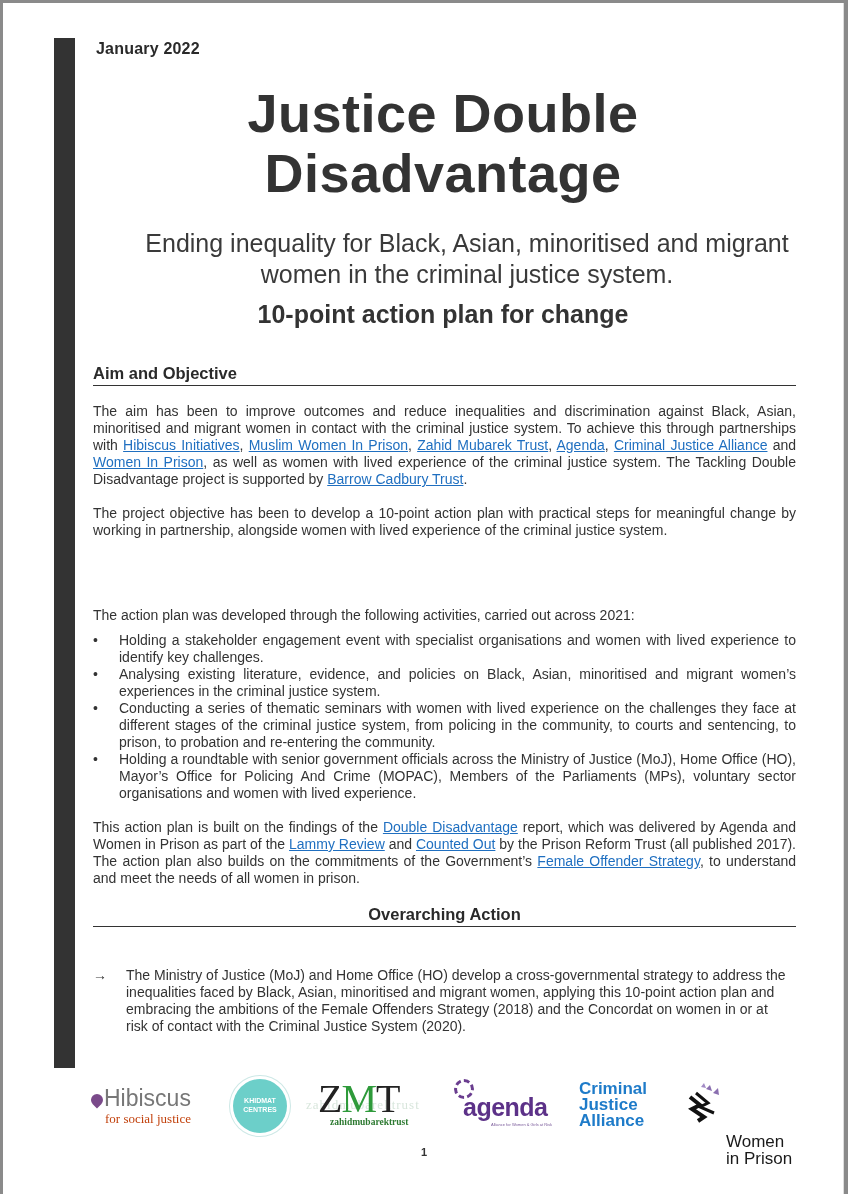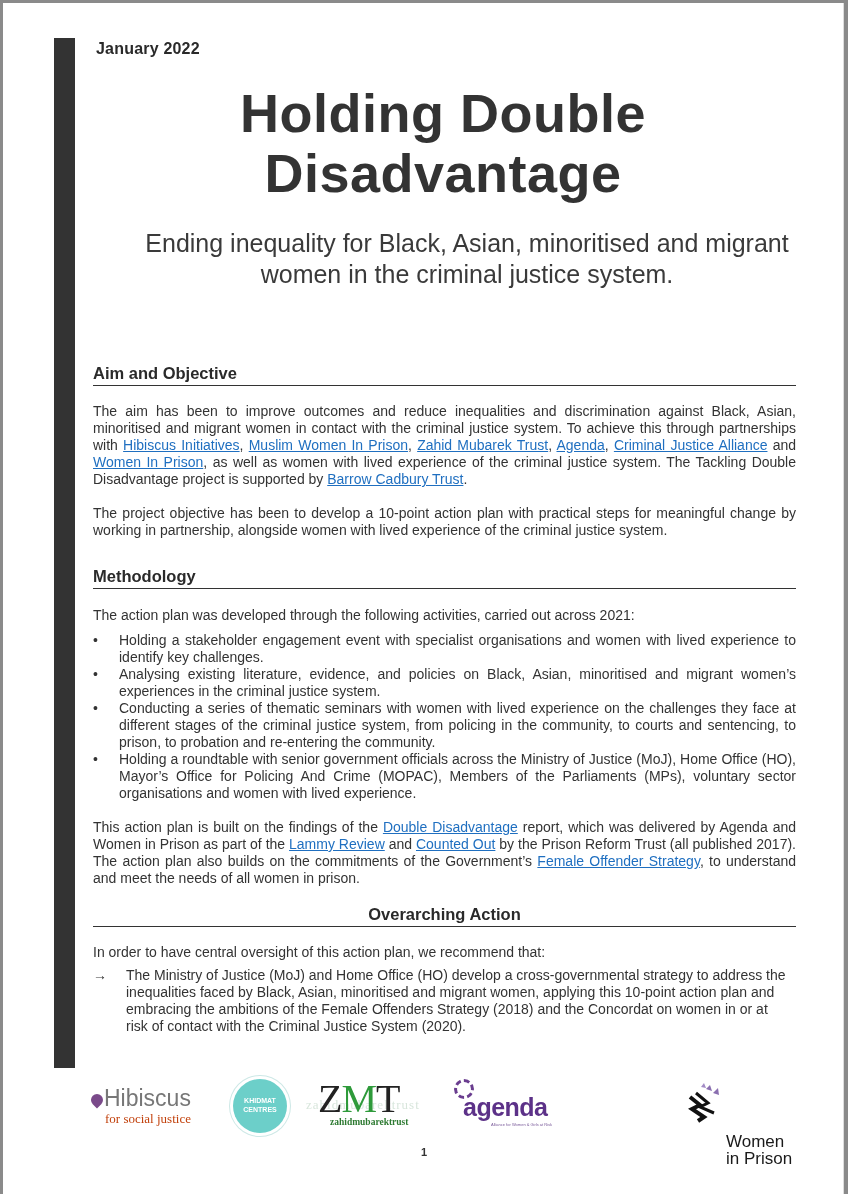--- a/index.html
+++ b/index.html
@@ -315,53 +315,52 @@
 </head>
 <body>
 
 <div class="page">
 
   <div class="side-bar"></div>
 
   <div class="date">January 2022</div>
 
   <div class="title">
-    <div>Holding Double</div>
+    <div>Justice Double</div>
     <div>Disadvantage</div>
   </div>
 
   <div class="subtitle">Ending inequality for Black, Asian, minoritised and migrant women in the criminal justice system.</div>
 
+  <div class="action-plan">10-point action plan for change</div>
 
   <div class="section-head" style="top:361px;">Aim and Objective</div>
 
   <div class="para" style="top:400px;">
     <span>The aim has been to improve outcomes and reduce inequalities and discrimination against Black, Asian, minoritised and migrant women in contact with the criminal justice system. To achieve this through partnerships with </span><a>Hibiscus Initiatives</a><span>, </span><a>Muslim Women In Prison</a><span>, </span><a>Zahid Mubarek Trust</a><span>, </span><a>Agenda</a><span>, </span><a>Criminal Justice Alliance</a><span> and </span><a>Women In Prison</a><span>, as well as women with lived experience of the criminal justice system. The Tackling Double Disadvantage project is supported by </span><a>Barrow Cadbury Trust</a><span>.</span>
   </div>
 
   <div class="para" style="top:502px;">The project objective has been to develop a 10-point action plan with practical steps for meaningful change by working in partnership, alongside women with lived experience of the criminal justice system.</div>
 
-  <div class="section-head" style="top:564px;">Methodology</div>
 
   <div class="para" style="top:604px;">The action plan was developed through the following activities, carried out across 2021:</div>
 
   <ul class="bullet-list" style="top:629px;">
     <li><span class="dot">•</span><span>Holding a stakeholder engagement event with specialist organisations and women with lived experience to identify key challenges.</span></li>
     <li><span class="dot">•</span><span>Analysing existing literature, evidence, and policies on Black, Asian, minoritised and migrant women’s experiences in the criminal justice system.</span></li>
     <li><span class="dot">•</span><span>Conducting a series of thematic seminars with women with lived experience on the challenges they face at different stages of the criminal justice system, from policing in the community, to courts and sentencing, to prison, to probation and re-entering the community.</span></li>
     <li><span class="dot">•</span><span>Holding a roundtable with senior government officials across the Ministry of Justice (MoJ), Home Office (HO), Mayor’s Office for Policing And Crime (MOPAC), Members of the Parliaments (MPs), voluntary sector organisations and women with lived experience.</span></li>
   </ul>
 
   <div class="para" style="top:816px;">
     <span>This action plan is built on the findings of the </span><a>Double Disadvantage</a><span> report, which was delivered by Agenda and Women in Prison as part of the </span><a>Lammy Review</a><span> and </span><a>Counted Out</a><span> by the Prison Reform Trust (all published 2017). The action plan also builds on the commitments of the Government’s </span><a>Female Offender Strategy</a><span>, to understand and meet the needs of all women in prison.</span>
   </div>
 
   <div class="section-head" style="top:902px;text-align:center;">Overarching Action</div>
 
-  <div class="para" style="top:941px;">In order to have central oversight of this action plan, we recommend that:</div>
 
   <div class="arrow-item" style="top:964px;">
     <span class="arrow">→</span>
     <span class="txt">The Ministry of Justice (MoJ) and Home Office (HO) develop a cross-governmental strategy to address the inequalities faced by Black, Asian, minoritised and migrant women, applying this 10-point action plan and embracing the ambitions of the Female Offenders Strategy (2018) and the Concordat on women in or at risk of contact with the Criminal Justice System (2020).</span>
   </div>
 
   <div class="logos">
     <div class="logo logo-hibiscus">
       <div class="hib-main"><span class="hib-flower"></span><span>Hibiscus</span></div>
       <div class="hib-sub">for social justice</div>
@@ -379,20 +378,25 @@
       <div class="zmt-main"><span>Z</span><span class="m">M</span><span>T</span></div>
       <div class="zmt-sub">zahidmubarektrust</div>
     </div>
 
     <div class="logo logo-agenda">
       <div class="agenda-ring"></div>
       <div class="agenda-word">agenda</div>
       <div class="agenda-tag">Alliance for Women &amp; Girls at Risk</div>
     </div>
 
+    <div class="logo logo-cja">
+      <span>Criminal</span>
+      <span>Justice</span>
+      <span>Alliance</span>
+    </div>
 
     <div class="logo logo-wip">
       <svg class="wip-mark" viewBox="0 0 36 40">
         <path d="M4 14 L14 22 L6 26 L18 34 L12 38" stroke="#111" stroke-width="4" fill="none"></path>
         <path d="M10 10 L22 20 L14 24 L28 30" stroke="#111" stroke-width="3" fill="none"></path>
         <path d="M20 6 L24 2 L26 8 Z" fill="#8a6fb0"></path>
         <path d="M27 10 L32 5 L33 12 Z" fill="#8a6fb0"></path>
         <path d="M15 4 L18 0 L20 5 Z" fill="#a38cc6"></path>
       </svg>
       <div class="wip-text">

